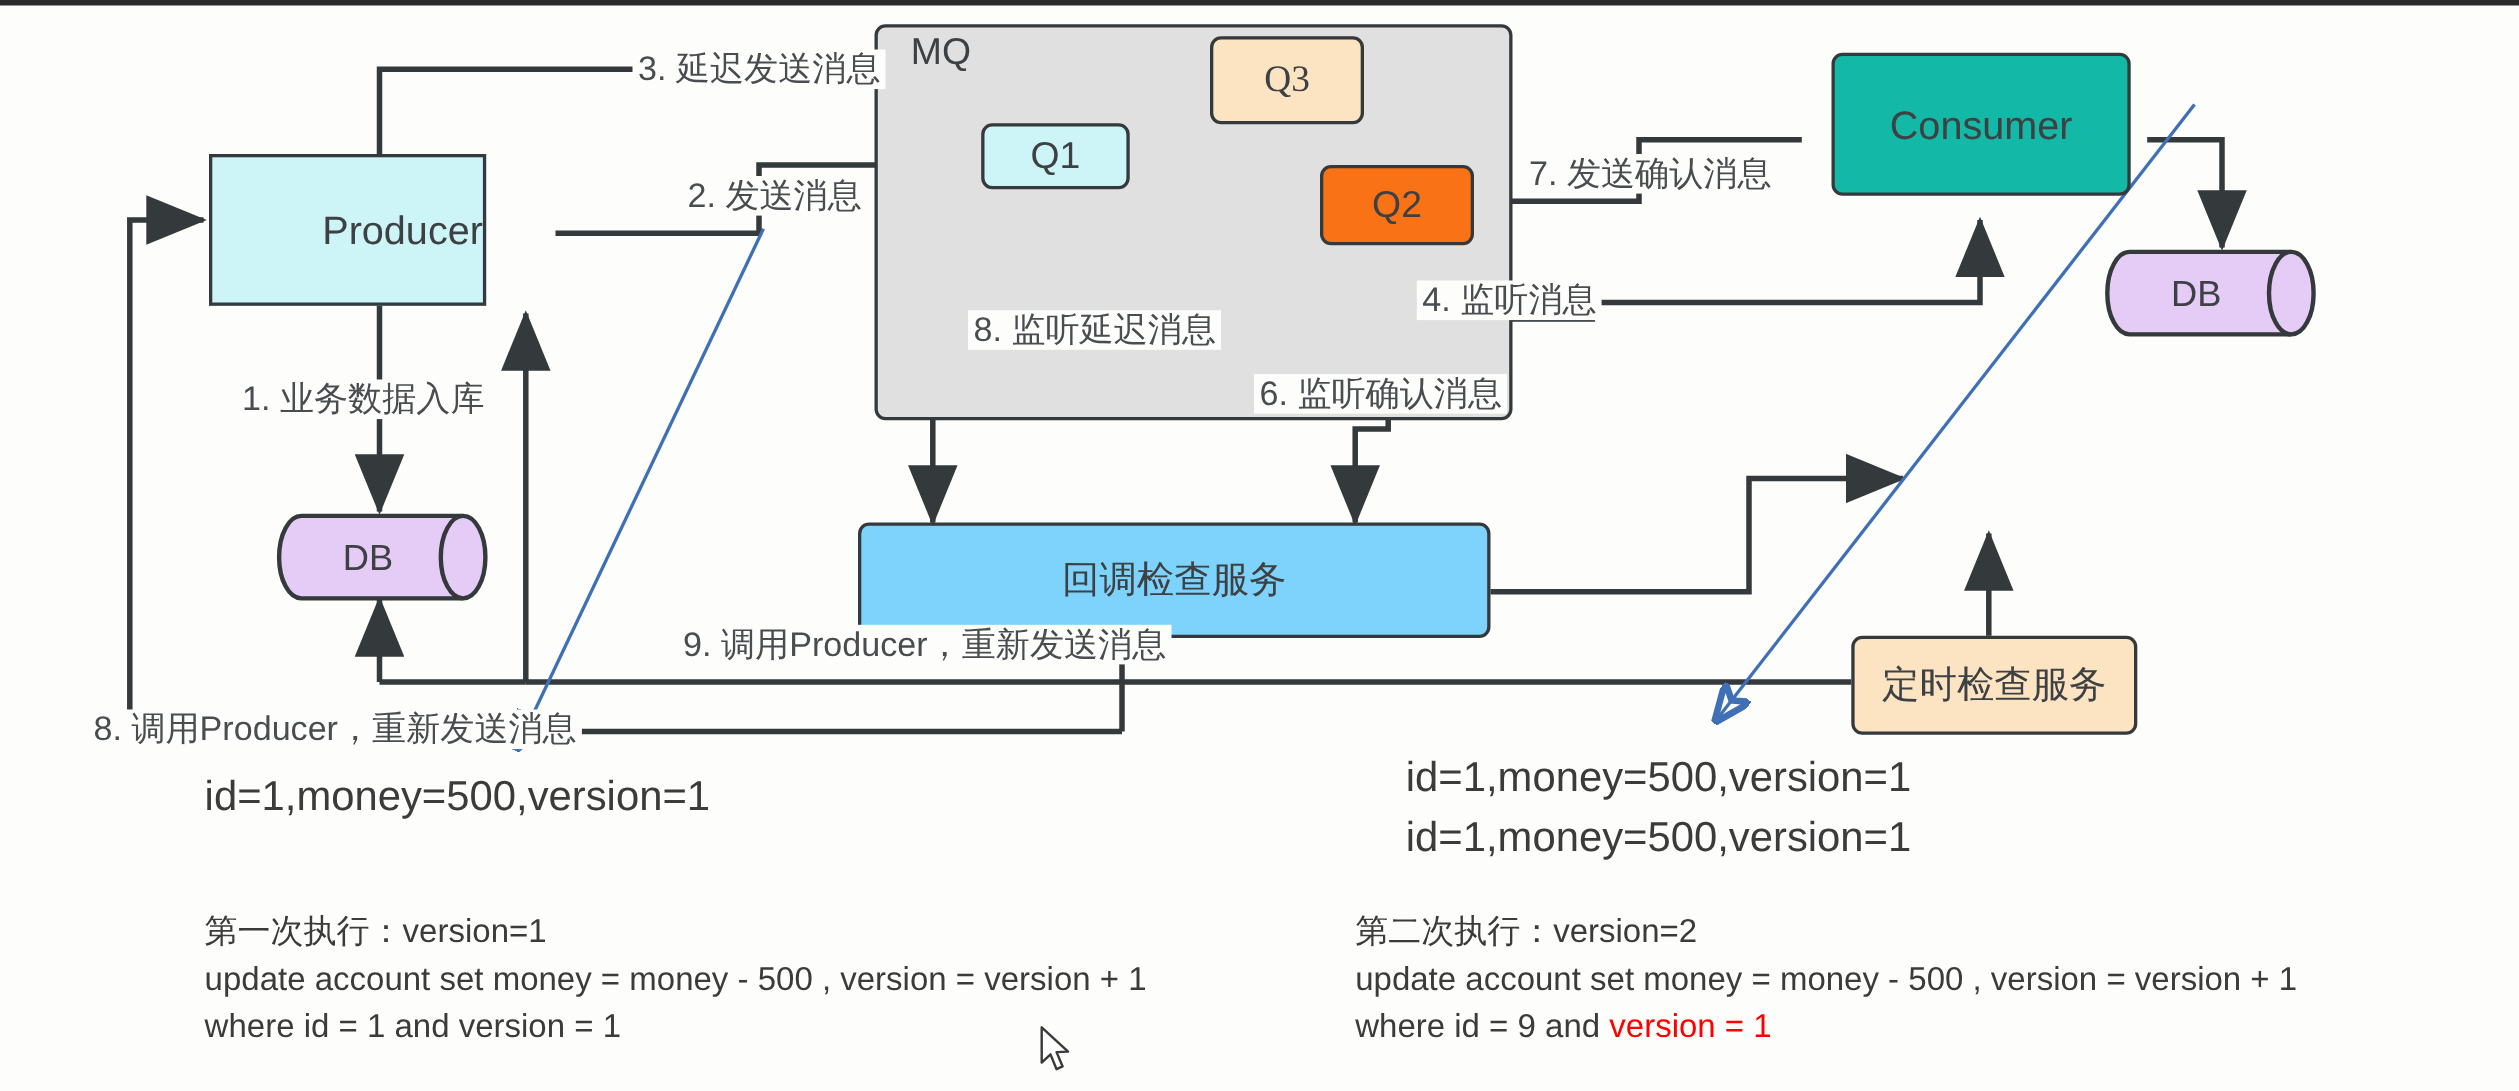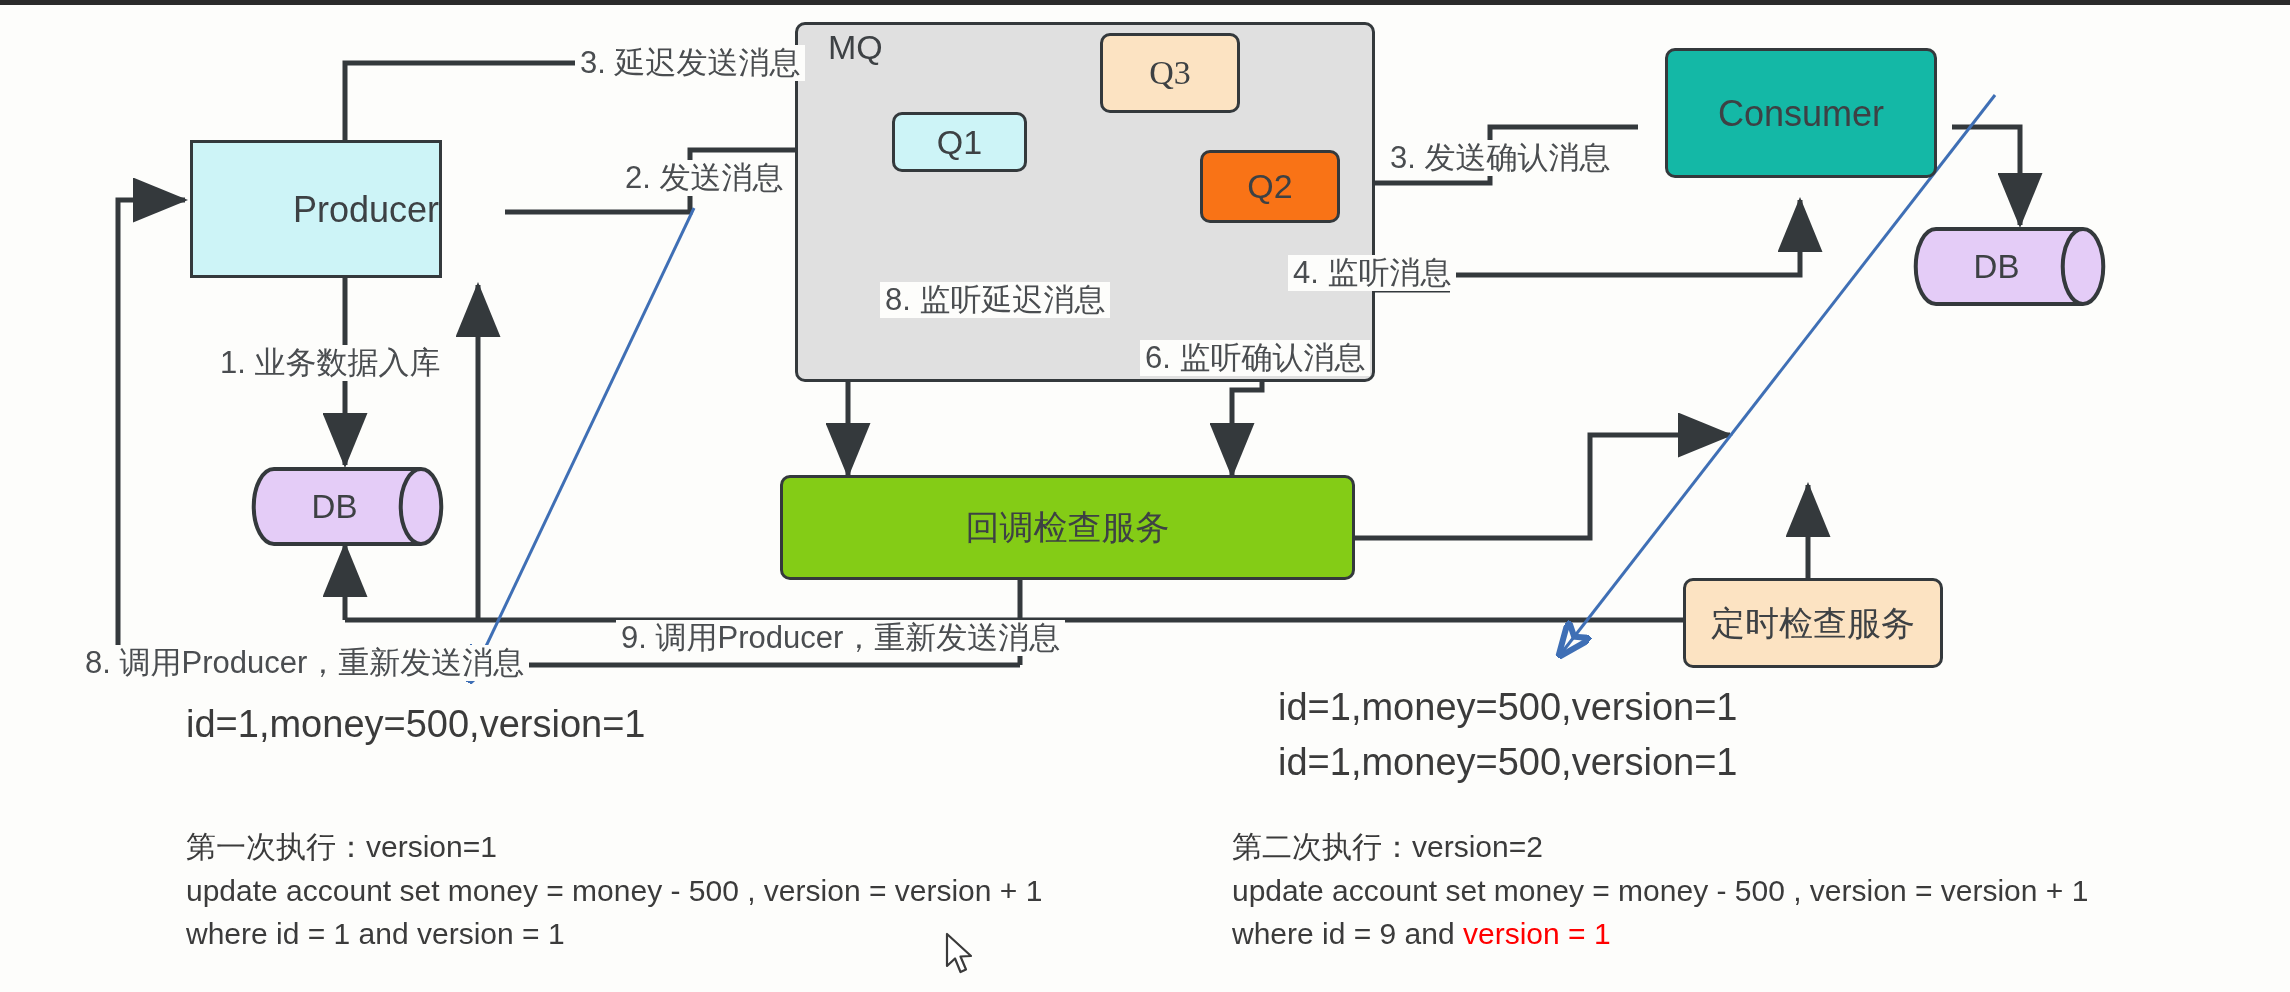--- a/index.html
+++ b/index.html
@@ -182,21 +182,21 @@
   </div>
 
   <div class="node rr" style="left:1200px; top:150px; width:140px; height:73px; background:#f97316; font-size:34px;">
     <span class="node-label">Q2</span>
   </div>
 
   <div class="node rr" style="left:1665px; top:48px; width:272px; height:130px; background:#14b8a6; font-size:36px;">
     <span class="node-label">Consumer</span>
   </div>
 
-  <div class="node rr" style="left:780px; top:475px; width:575px; height:105px; background:#84cc16; font-size:34px;">
+  <div class="node rr" style="left:780px; top:475px; width:575px; height:105px; background:#7dd3fc; font-size:34px;">
     <span class="node-label">回调检查服务</span>
   </div>
 
   <div class="node rr" style="left:1683px; top:578px; width:260px; height:90px; background:#fce3c2; font-size:34px;">
     <span class="node-label">定时检查服务</span>
   </div>
 
   <div class="cyl" style="left:250px; top:465px; width:195px; height:83px;">
     <svg width="195" height="83" viewBox="0 0 195 83" xmlns="http://www.w3.org/2000/svg">
       <path d="M24,4 H171 A20,37 0 0 1 171,79 H24 A20,37 0 0 1 24,4 Z" fill="#e4ccf7" stroke="#34393c" stroke-width="4"></path>
@@ -213,30 +213,30 @@
     <span class="cyl-label">DB</span>
   </div>
 
 
   <div class="elabel" style="left:575px; top:45px;">3. 延迟发送消息</div>
 
   <div class="elabel" style="left:620px; top:160px;">2. 发送消息</div>
 
   <div class="elabel" style="left:215px; top:345px;">1. 业务数据入库</div>
 
-  <div class="elabel" style="left:1385px; top:140px;">3. 发送确认消息</div>
+  <div class="elabel" style="left:1385px; top:140px;">7. 发送确认消息</div>
 
   <div class="elabel" style="left:1288px; top:255px;">4. 监听消息</div>
 
   <div class="elabel" style="left:880px; top:282px;">8. 监听延迟消息</div>
 
   <div class="elabel" style="left:1140px; top:340px;">6. 监听确认消息</div>
 
 
-  <div class="elabel" style="left:616px; top:620px;">9. 调用Producer，重新发送消息</div>
+  <div class="elabel" style="left:616px; top:568px;">9. 调用Producer，重新发送消息</div>
 
   <div class="elabel" style="left:80px; top:645px;">8. 调用Producer，重新发送消息</div>
 
   <div class="tblock" style="left:186px; top:697px; font-size:38px;">
     <span class="row">id=1,money=500,version=1</span>
   </div>
 
   <div class="tblock" style="left:1278px; top:680px; font-size:38px;">
     <span class="row">id=1,money=500,version=1</span>
     <span class="row">id=1,money=500,version=1</span>

